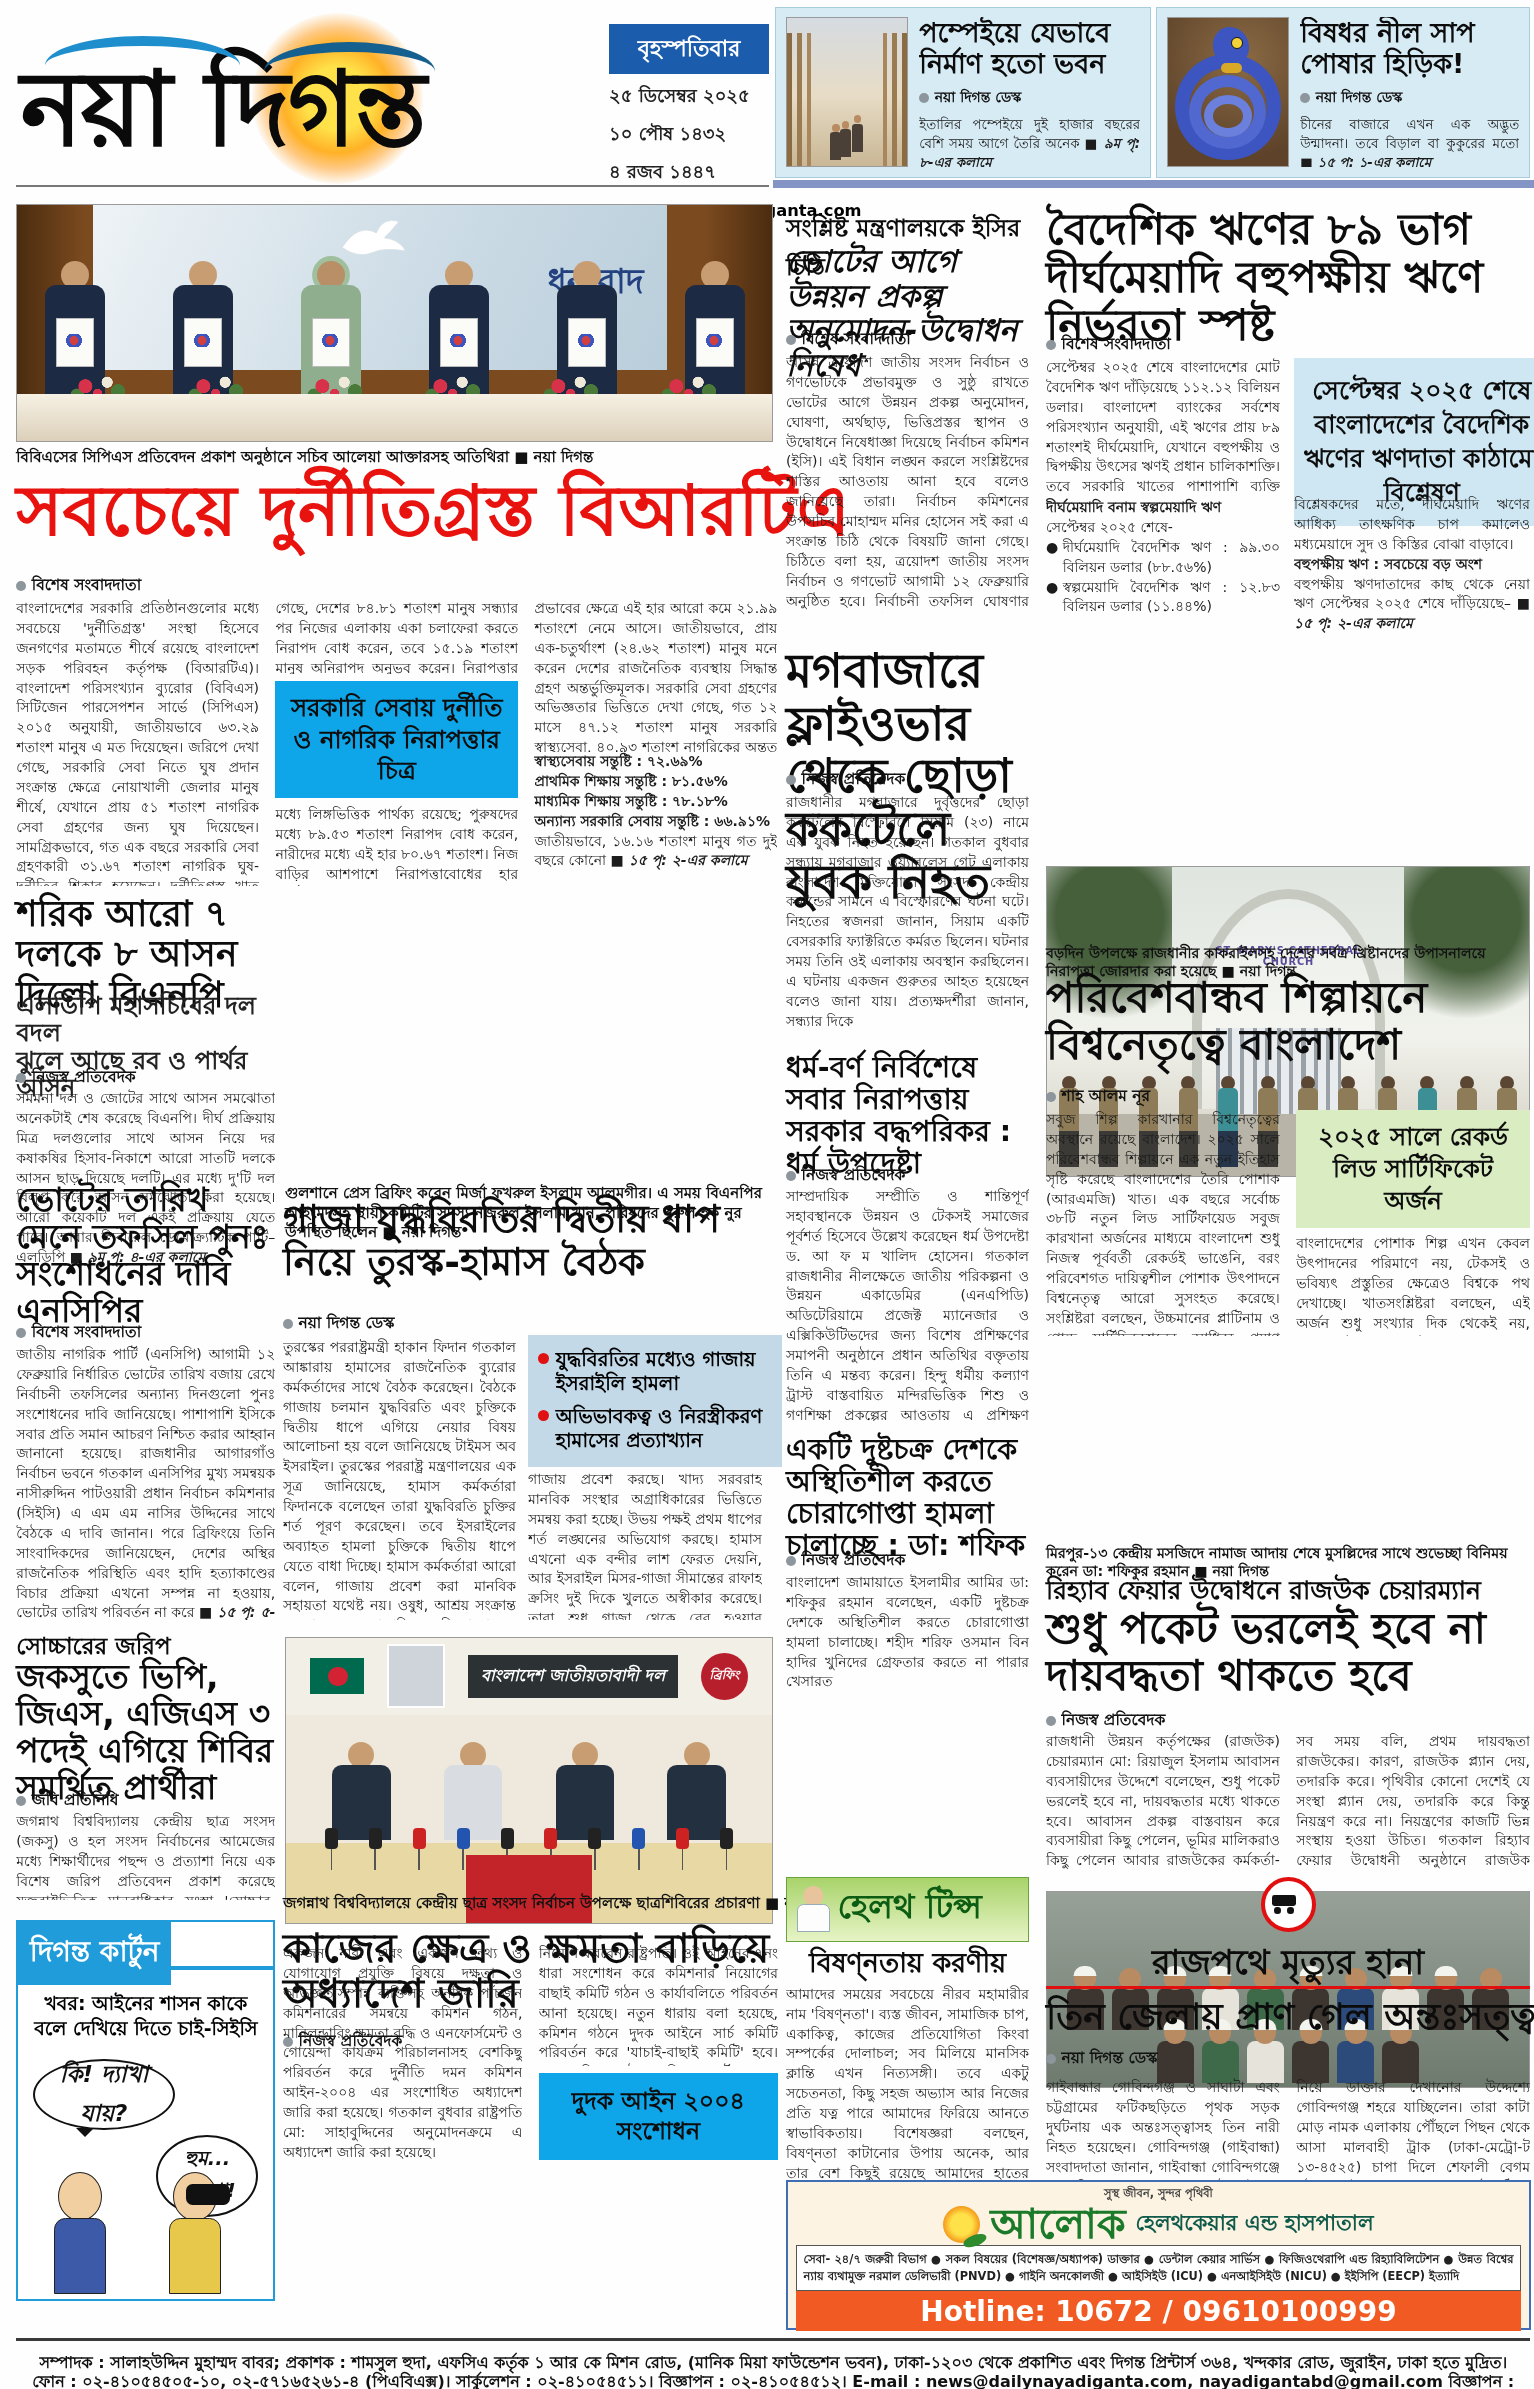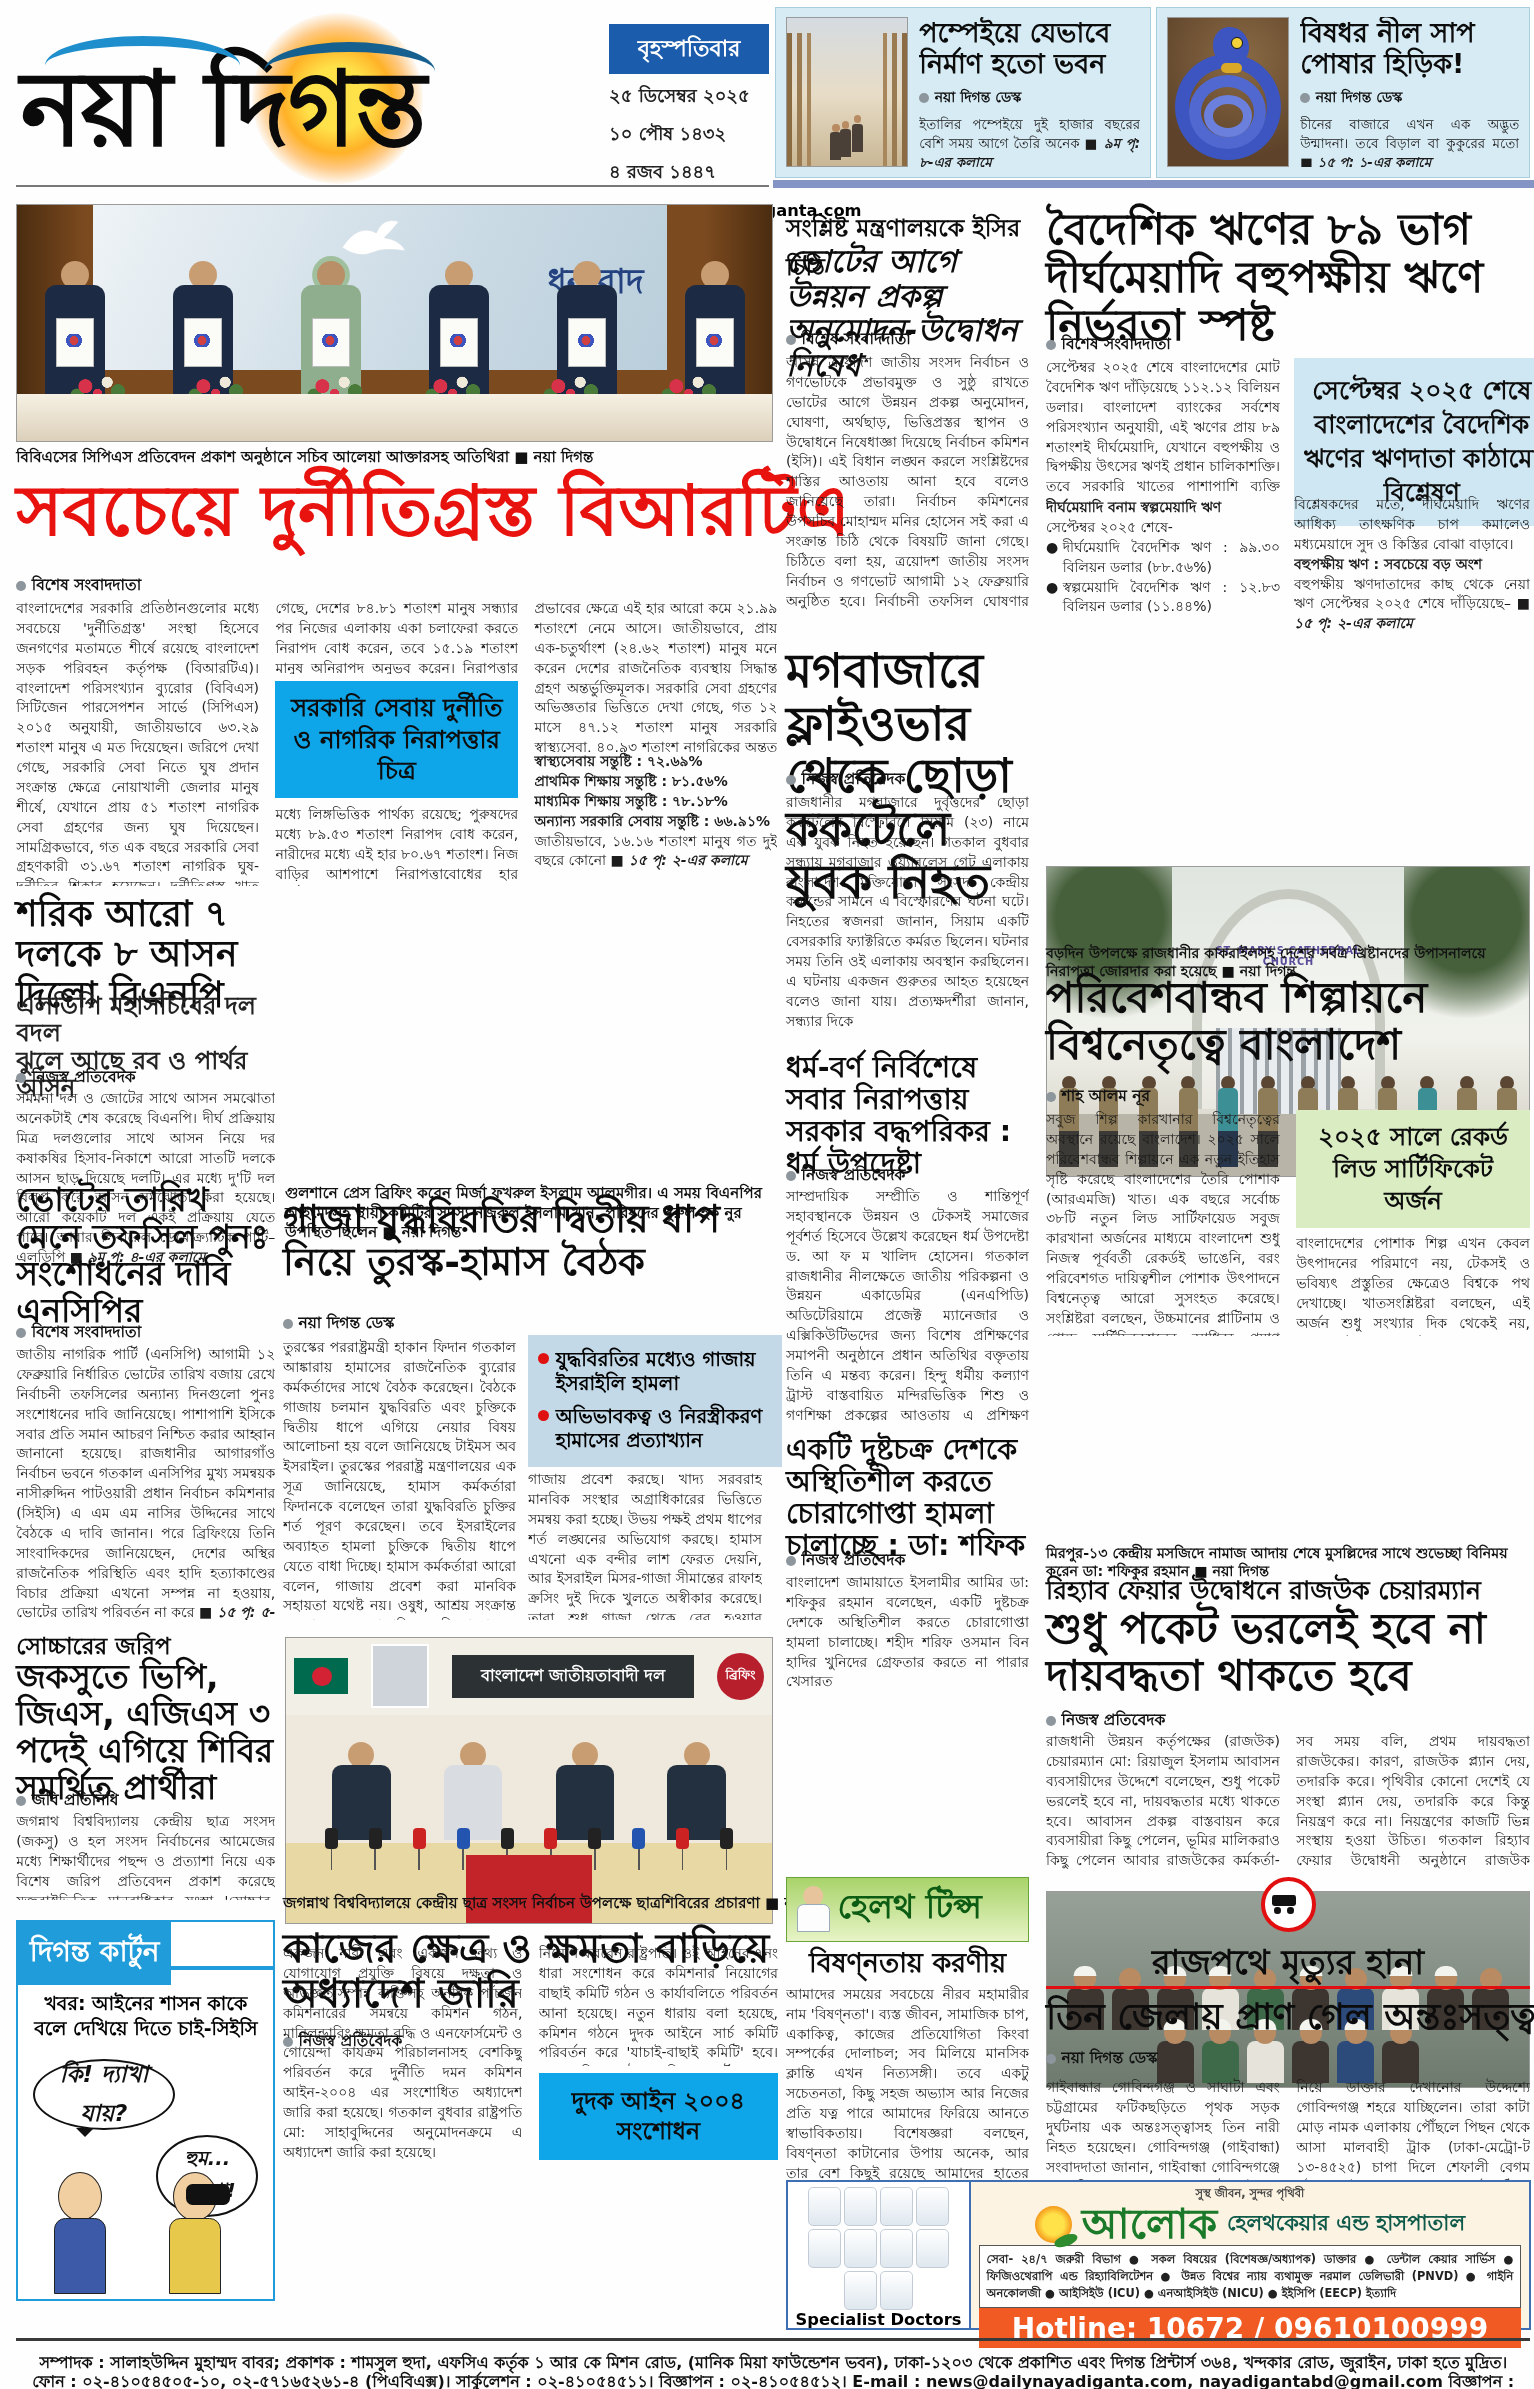--- a/index.html
+++ b/index.html
@@ -48,21 +48,21 @@
                radial-gradient(circle at 18% 68%,#4a7a3a 11%,transparent 12%);}
   .people{position:absolute;bottom:17%;left:3%;right:3%;display:flex;justify-content:space-between;align-items:flex-end;}
   .fig{width:70px;height:140px;position:relative;}
   .fig::before{content:"";position:absolute;top:0;left:50%;transform:translateX(-50%);width:28px;height:28px;border-radius:50%;background:#c99d72;}
   .fig::after{content:"";position:absolute;top:24.4px;left:4.9px;right:4.9px;bottom:0;background:#1d2a44;border-radius:11.4px 11.4px 0 0;}
   .fig.green::after{background:#8fae8d;}
   .fig.green::before{background:#b88f66;box-shadow:0 0 0 4.9px #9fbf9d;}
   .fig .bk{position:absolute;left:50%;transform:translateX(-50%);top:57px;width:36px;height:47px;background:#fbfbf8;border:0.8px solid #bbb;z-index:2;}
   .fig .bk::after{content:"";position:absolute;left:8.1px;top:14.7px;width:18px;height:13px;background:radial-gradient(circle,#d04040 40%,#3c55c0 41% 70%,transparent 71%);}
   .ph-bnp{background:#efe8dc;}
-  .bnp-banner{position:absolute;top:0;left:0;right:0;height:27%;background:#f2efe6;display:flex;align-items:center;gap:23px;padding:0 8px;}
+  .bnp-banner{position:absolute;top:0;left:0;right:0;height:27%;background:#f2efe6;display:flex;align-items:center;gap:23px;padding:0 24px;font-style:italic;}
   .bnp-flag{width:54px;height:36px;background:#006a4e;position:relative;flex:0 0 auto;}
   .bnp-flag::after{content:"";position:absolute;left:18px;top:8.1px;width:19.5px;height:19.5px;border-radius:50%;background:#d32233;}
   .bnp-port{width:54px;height:78%;background:#cfd4da;border:2.4px solid #fff;flex:0 0 auto;}
   .bnp-bantx{flex:1;background:#2c3133;color:#fff;font-weight:bold;font-size:16.3px;text-align:center;padding:8.1px 3.3px;}
   .bnp-brief{background:#b81f2d;color:#fff;font-weight:bold;font-size:12.2px;border-radius:50%;width:47px;height:47px;display:flex;align-items:center;justify-content:center;flex:0 0 auto;}
   .bnp-people{position:absolute;top:29%;left:4%;right:4%;height:42%;display:flex;justify-content:space-around;align-items:flex-end;}
   .bfig{width:65px;height:98px;position:relative;}
   .bfig::before{content:"";position:absolute;top:0;left:50%;transform:translateX(-50%);width:26px;height:26px;border-radius:50%;background:#c99d72;}
   .bfig::after{content:"";position:absolute;top:23px;left:3.3px;right:3.3px;bottom:0;background:#23303f;border-radius:9.8px 9.8px 0 0;}
   .bfig.white::after{background:#d9dde2;}
@@ -515,35 +515,20 @@
       <span class="docav"></span>
       <span class="health-title">হেলথ টিপ্স</span>
     </div>
     <div class="hl" style="font-size:27px;text-align:center;margin-top:6.5px;">বিষণ্নতায় করণীয়</div>
     <div class="bt" style="margin-top:6.5px;height:217px;">
       <span>আমাদের সময়ের সবচেয়ে নীরব মহামারীর নাম 'বিষণ্নতা'। ব্যস্ত জীবন, সামাজিক চাপ, একাকিত্ব, কাজের প্রতিযোগিতা কিংবা সম্পর্কের দোলাচল; সব মিলিয়ে মানসিক ক্লান্তি এখন নিত্যসঙ্গী। তবে একটু সচেতনতা, কিছু সহজ অভ্যাস আর নিজের প্রতি যত্ন পারে আমাদের ফিরিয়ে আনতে স্বাভাবিকতায়। বিশেষজ্ঞরা বলছেন, বিষণ্নতা কাটানোর উপায় অনেক, আর তার বেশ কিছুই রয়েছে আমাদের হাতের কাছেই। নিজেকে বুঝতে শেখা : বিষণ্নতা চুপচাপ এসে মন দখল করে বসে। তাই প্রথম ধাপ হলো নিজের ভেতরের পরিবর্তনগুলো চেনা। কখন মন খারাপ</span> 
     </div>
   </div>
 
   <div class="abs ad" style="left:786px;top:2180px;width:745px;height:150px;">
-    <div class="ad-left">
-      <div class="docs">
-        <span class="doc"></span>
-          <span class="doc"></span>
-          <span class="doc"></span>
-          <span class="doc"></span>
-          <span class="doc"></span>
-        <span class="doc"></span>
-          <span class="doc"></span>
-          <span class="doc"></span>
-          <span class="doc"></span>
-          <span class="doc"></span>
-      </div>
-      <div style="font-weight:bold;font-size:16.3px;">Specialist Doctors</div>
-    </div>
     <div class="ad-right">
       <div style="text-align:center;font-weight:bold;font-size:11.4px;color:#444;">সুস্থ জীবন, সুন্দর পৃথিবী</div>
       <div class="alok-row">
         <span class="alok-sun"></span>
         <span class="alok1">আলোক</span>
         <span class="alok2">হেলথকেয়ার এন্ড হাসপাতাল</span>
       </div>
       <div class="svcbox">সেবা- ২৪/৭ জরুরী বিভাগ ● সকল বিষয়ের (বিশেষজ্ঞ/অধ্যাপক) ডাক্তার ● ডেন্টাল কেয়ার সার্ভিস ● ফিজিওথেরাপি এন্ড রিহ্যাবিলিটেশন ● উন্নত বিশ্বের ন্যায় ব্যথামুক্ত নরমাল ডেলিভারী (PNVD) ● গাইনি অনকোলজী ● আইসিইউ (ICU) ● এনআইসিইউ (NICU) ● ইইসিপি (EECP) ইত্যাদি</div>
       <div class="hotline">Hotline: 10672 / 09610100999</div>
     </div>

